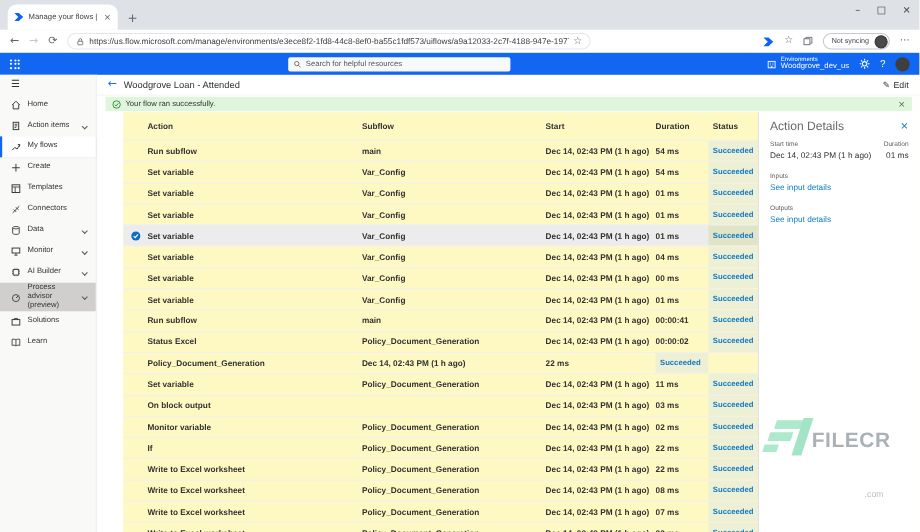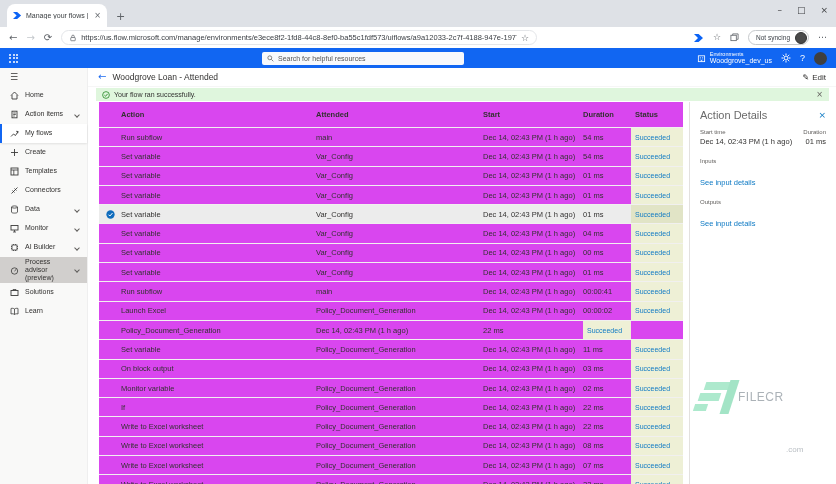--- a/index.html
+++ b/index.html
@@ -63,22 +63,22 @@
   .nav-item.two-line { min-height:26px; }
   .chev { width:4px; height:4px; border-right:1px solid #605e5c; border-bottom:1px solid #605e5c;
     transform:rotate(45deg); margin-right:4px; flex:0 0 4px; }
 
   
   .banner { position:absolute; left:96px; right:7px; top:88px; height:13px; background:#dff6dd;
     display:flex; align-items:center; gap:4px; padding:0 6px; font-size:7px; color:#323130; }
   .banner-close { margin-left:auto; color:#605e5c; font-size:8px; line-height:1; }
 
   
-  .run-table { position:absolute; left:99px; top:102px; width:584px; bottom:0; overflow:hidden; background:#d946ef; }
-  .thead, .trow { display:grid; grid-template-columns:22px 195px 167px 100px 48px 52px; }
+  .run-table { position:absolute; left:112px; top:102px; width:584px; bottom:0; overflow:hidden; background:#fef9c3; }
+  .thead, .trow { display:grid; grid-template-columns:22px 195px 167px 100px 48px 52px;font-weight:bold; }
   .thead { height:25px; align-items:center; font-size:7.5px; font-weight:bold; color:#323130; }
   .trow { height:19.3px; border-top:1px solid #f1f0ef; font-size:7.5px; color:#323130; }
   .cell { display:flex; align-items:center; overflow:hidden; white-space:nowrap; }
   .chk-cell { justify-content:center; }
   .status-cell { background:#eef0d6; color:#0f7ac4; padding-left:4px; font-size:7px; }
   .trow.selected { background:#ececec; }
   .trow.selected .status-cell { background:#e1e4c6; }
   .trow .chk { visibility:hidden; }
   .trow.selected .chk { visibility:visible; }
 
@@ -86,30 +86,30 @@
   .details { position:absolute; right:0; top:102px; width:147px; bottom:0; border-left:1px solid #e3e1df;
     background:#fff; padding:7px 10px; }
   .dp-title-row { display:flex; align-items:center; }
   .dp-title { font-size:11px; color:#6a6a6a; flex:1; font-weight:normal; }
   .dp-close { color:#0f7ac4; font-size:9px; line-height:1; }
   .dp-meta { display:flex; justify-content:space-between; margin-top:8px; }
   .dp-label { font-size:6px; color:#605e5c; }
   .dp-value { font-size:7.5px; color:#323130; margin-top:2px; }
   .dp-right { text-align:right; }
   .dp-section { margin-top:12px; }
-  .dp-link { font-size:7.5px; color:#0f7ac4; margin-top:14px; }
+  .dp-link { font-size:7.5px; color:#0f7ac4; margin-top:2px; }
 
   
   .watermark { position:absolute; left:694px; top:380px; width:112px; height:48px; opacity:0.95; }
   .wm-bar { position:absolute; background:#a9e8cb; transform:skewX(-18deg); }
   .wm-b1 { left:11px; top:2px;  width:26px; height:8px; }
   .wm-b2 { left:5px;  top:13px; width:21px; height:8px; }
   .wm-b3 { left:0;    top:24px; width:13px; height:7px; }
   .wm-bv { left:31px; top:0;    width:9px;  height:34px; background:#9fe3c4; }
-  .wm-text { position:absolute; left:44px; top:10px; font-size:12px; font-weight:normal; color:#a7aeb4; letter-spacing:0.5px; }
+  .wm-text { position:absolute; left:44px; top:10px; font-size:19px; font-weight:bold; color:#a7aeb4; letter-spacing:0.5px; }
   .wm-com { position:absolute; left:92px; top:31px; font-size:8px; color:#b6bbc0;margin-top:34px; }
 </style>
 </head>
 <body>
 
 <div class="tabstrip">
   <div class="tab">
     <svg width="9" height="9" viewBox="0 0 10 10">
         <polygon points="0,1 4.6,1 9,5 4.6,9 0,9 4,5" fill="#0b63f5"></polygon>
       </svg>
@@ -305,21 +305,21 @@
     <path d="M3 5.2 L4.4 6.6 L7 3.6" fill="none" stroke="#107c10" stroke-width="1"></path>
   </svg>
   <span>Your flow ran successfully.</span>
   <span class="banner-close glyph">×</span>
 </div>
 
 <div class="run-table">
   <div class="thead">
     <span class="cell"></span>
     <span class="cell">Action</span>
-    <span class="cell">Attended</span>
+    <span class="cell">Subflow</span>
     <span class="cell">Start</span>
     <span class="cell">Duration</span>
     <span class="cell" style="padding-left:4px;">Status</span>
   </div>
   <div>
       <div class="trow">
     <span class="cell chk-cell">
       <svg class="chk" width="9" height="9" viewBox="0 0 10 10">
         <circle cx="5" cy="5" r="4.6" fill="#0f6cbd"></circle>
         <path d="M2.8 5.2 L4.3 6.7 L7.2 3.4" fill="none" stroke="#fff" stroke-width="1.1"></path>
@@ -435,21 +435,21 @@
     <span class="cell">00:00:41</span>
     <span class="cell status-cell">Succeeded</span>
   </div>
       <div class="trow">
     <span class="cell chk-cell">
       <svg class="chk" width="9" height="9" viewBox="0 0 10 10">
         <circle cx="5" cy="5" r="4.6" fill="#0f6cbd"></circle>
         <path d="M2.8 5.2 L4.3 6.7 L7.2 3.4" fill="none" stroke="#fff" stroke-width="1.1"></path>
       </svg>
     </span>
-    <span class="cell">Launch Excel</span>
+    <span class="cell">Status Excel</span>
     <span class="cell">Policy_Document_Generation</span>
     <span class="cell">Dec 14, 02:43 PM (1 h ago)</span>
     <span class="cell">00:00:02</span>
     <span class="cell status-cell">Succeeded</span>
   </div>
       <div class="trow">
     <span class="cell chk-cell">
       <svg class="chk" width="9" height="9" viewBox="0 0 10 10">
         <circle cx="5" cy="5" r="4.6" fill="#0f6cbd"></circle>
         <path d="M2.8 5.2 L4.3 6.7 L7.2 3.4" fill="none" stroke="#fff" stroke-width="1.1"></path>

